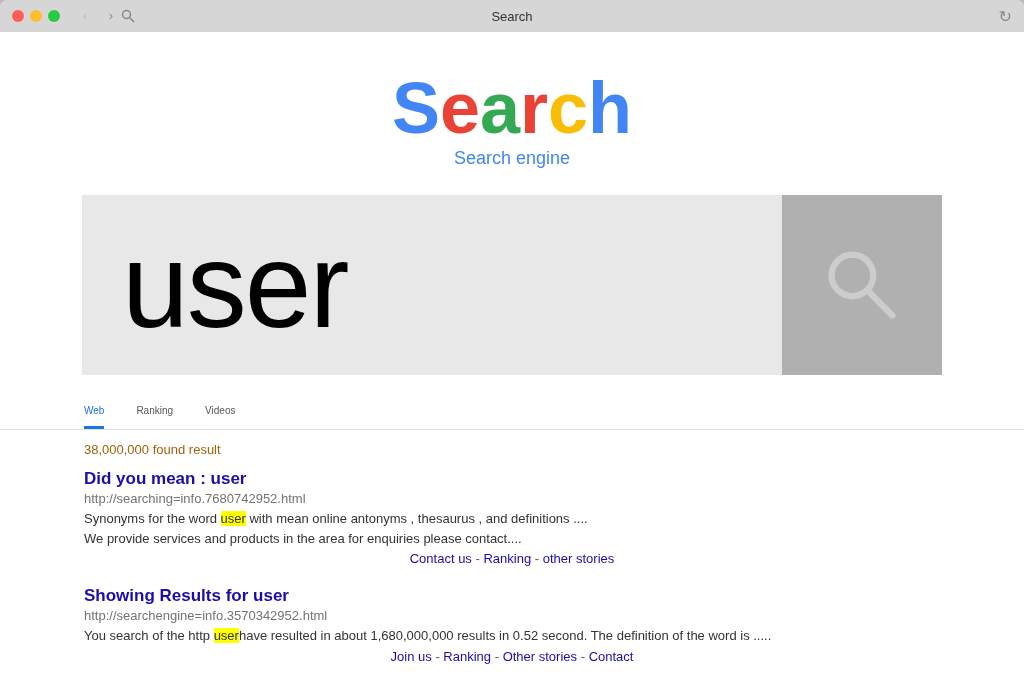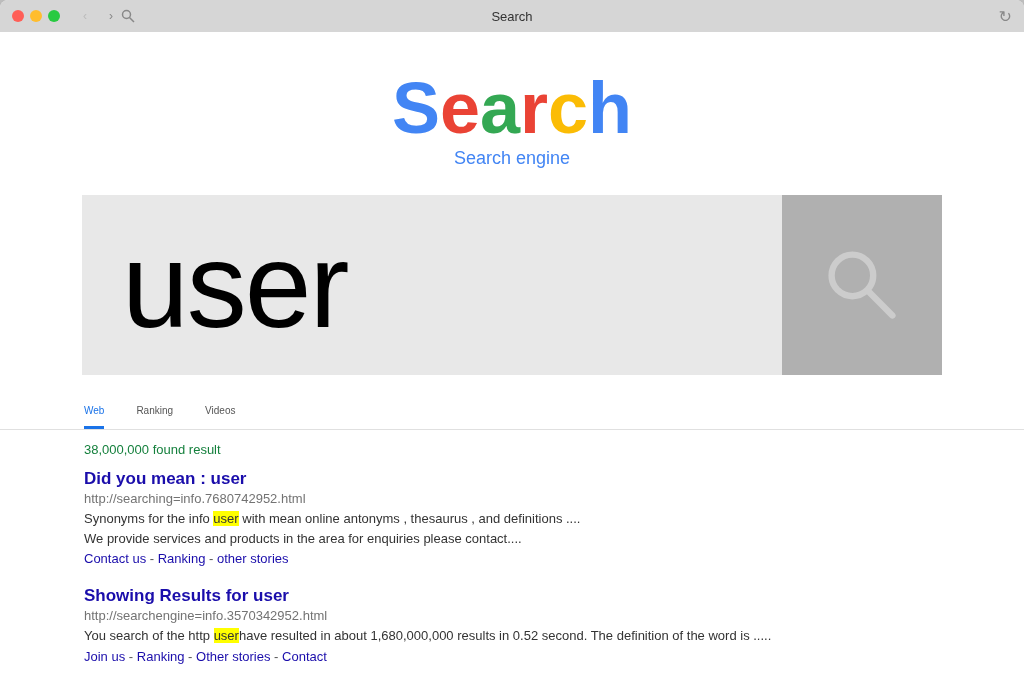--- a/index.html
+++ b/index.html
@@ -197,21 +197,21 @@
       border-bottom: 3px solid #1a73e8;
     }
 
     
     .results-area {
       padding: 12px 84px 0;
     }
 
     .result-count {
       font-size: 13px;
-      color: #15803d;
+      color: #a16207;
       margin-bottom: 12px;
     }
 
     .result-item {
       margin-bottom: 20px;
     }
 
     .result-title {
       font-size: 17px;
       color: #1a0dab;
@@ -234,20 +234,21 @@
 
     .highlight {
       background-color: #ffff00;
       color: #333;
     }
 
     .result-links {
       font-size: 13px;
       color: #1a0dab;
       margin-top: 3px;
+      text-align: center;
     }
 
     .result-links span {
       cursor: pointer;
     }
 
     .result-links .separator {
       color: #555;
       cursor: default;
     }
@@ -307,21 +308,21 @@
         <div class="result-tab">Videos</div>
       </div>
 
       <div class="results-area">
         <div class="result-count">38,000,000 found result</div>
 
         <div class="result-item">
           <div class="result-title">Did you mean : user</div>
           <div class="result-url">http://searching=info.7680742952.html</div>
           <div class="result-snippet">
-            <span>Synonyms for the info </span><span class="highlight">user</span><span> with mean online antonyms , thesaurus , and definitions ....</span><br>
+            <span>Synonyms for the word </span><span class="highlight">user</span><span> with mean online antonyms , thesaurus , and definitions ....</span><br>
             <span>We provide services and products in the area for enquiries please contact....</span>
           </div>
           <div class="result-links">
             <span>Contact us</span>
             <span class="separator"> - </span>
             <span>Ranking</span>
             <span class="separator"> - </span>
             <span>other stories</span>
           </div>
         </div>

